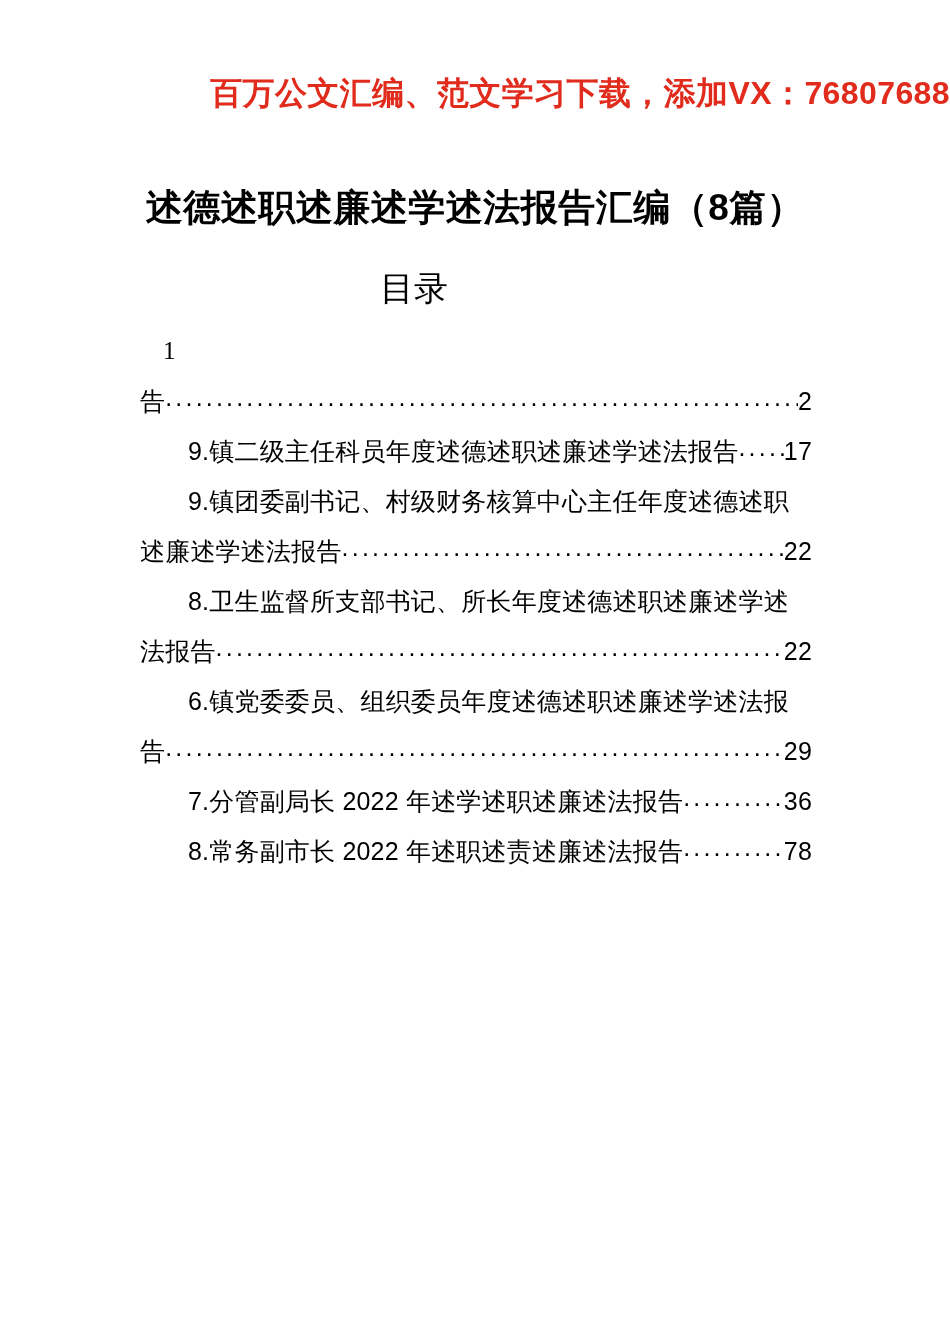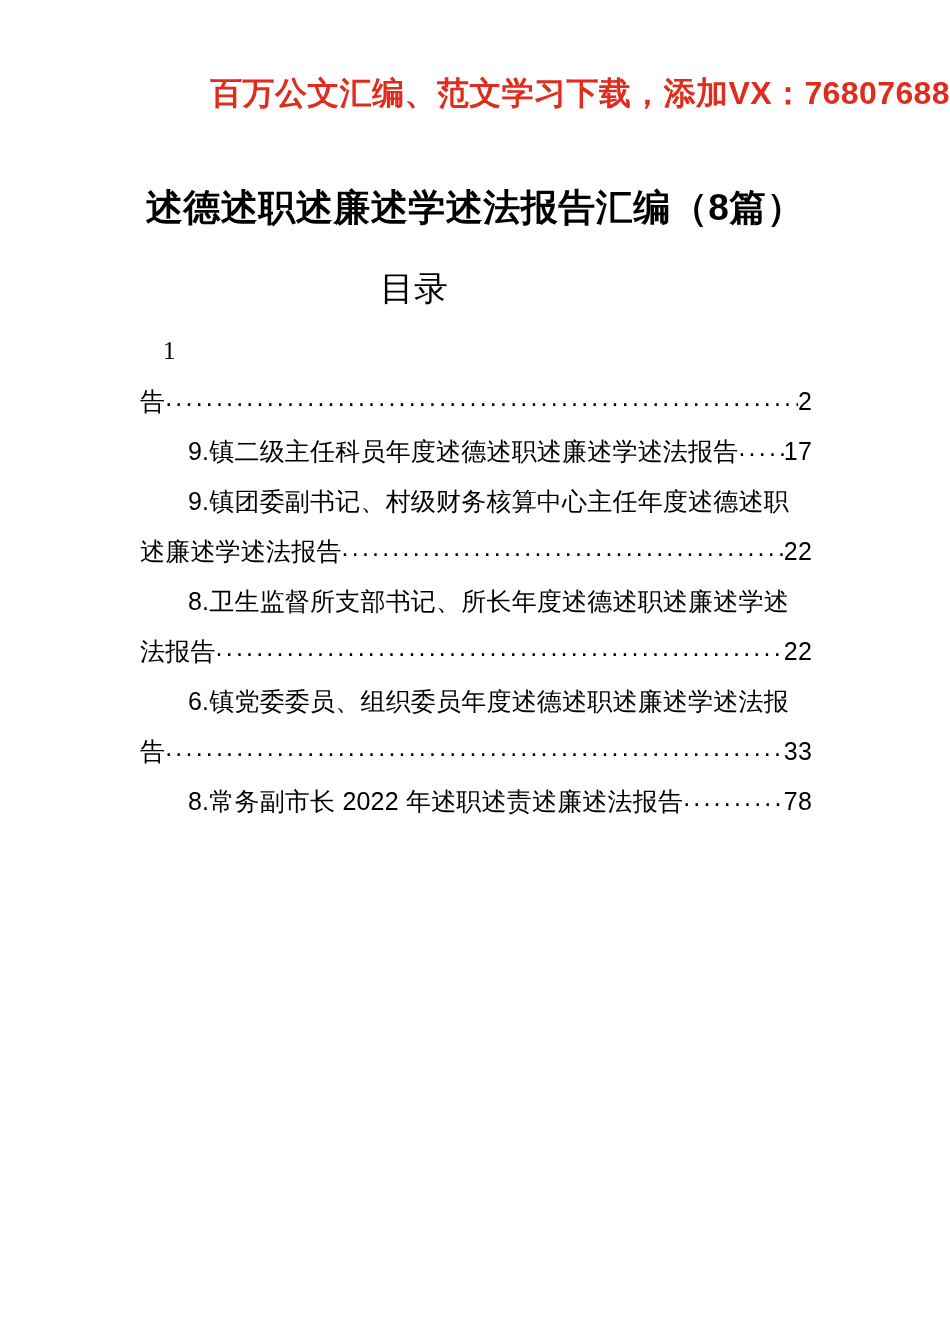--- a/index.html
+++ b/index.html
@@ -185,24 +185,31 @@
       </div>
     </div>
 
     <div class="toc-entry">
       <div class="toc-line indent">
         <span class="toc-text">6.镇党委委员、组织委员年度述德述职述廉述学述法报</span>
       </div>
       <div class="toc-line">
         <span class="toc-text">告</span>
         <span class="leader"></span>
-        <span class="page-num">33</span>
-      </div>
-    </div>
-
+        <span class="page-num">29</span>
+      </div>
+    </div>
+
+    <div class="toc-entry">
+      <div class="toc-line indent">
+        <span class="toc-text">7.分管副局长 2022 年述学述职述廉述法报告</span>
+        <span class="leader"></span>
+        <span class="page-num">36</span>
+      </div>
+    </div>
 
     <div class="toc-entry">
       <div class="toc-line indent">
         <span class="toc-text">8.常务副市长 2022 年述职述责述廉述法报告</span>
         <span class="leader"></span>
         <span class="page-num">78</span>
       </div>
     </div>
 
   </div>

